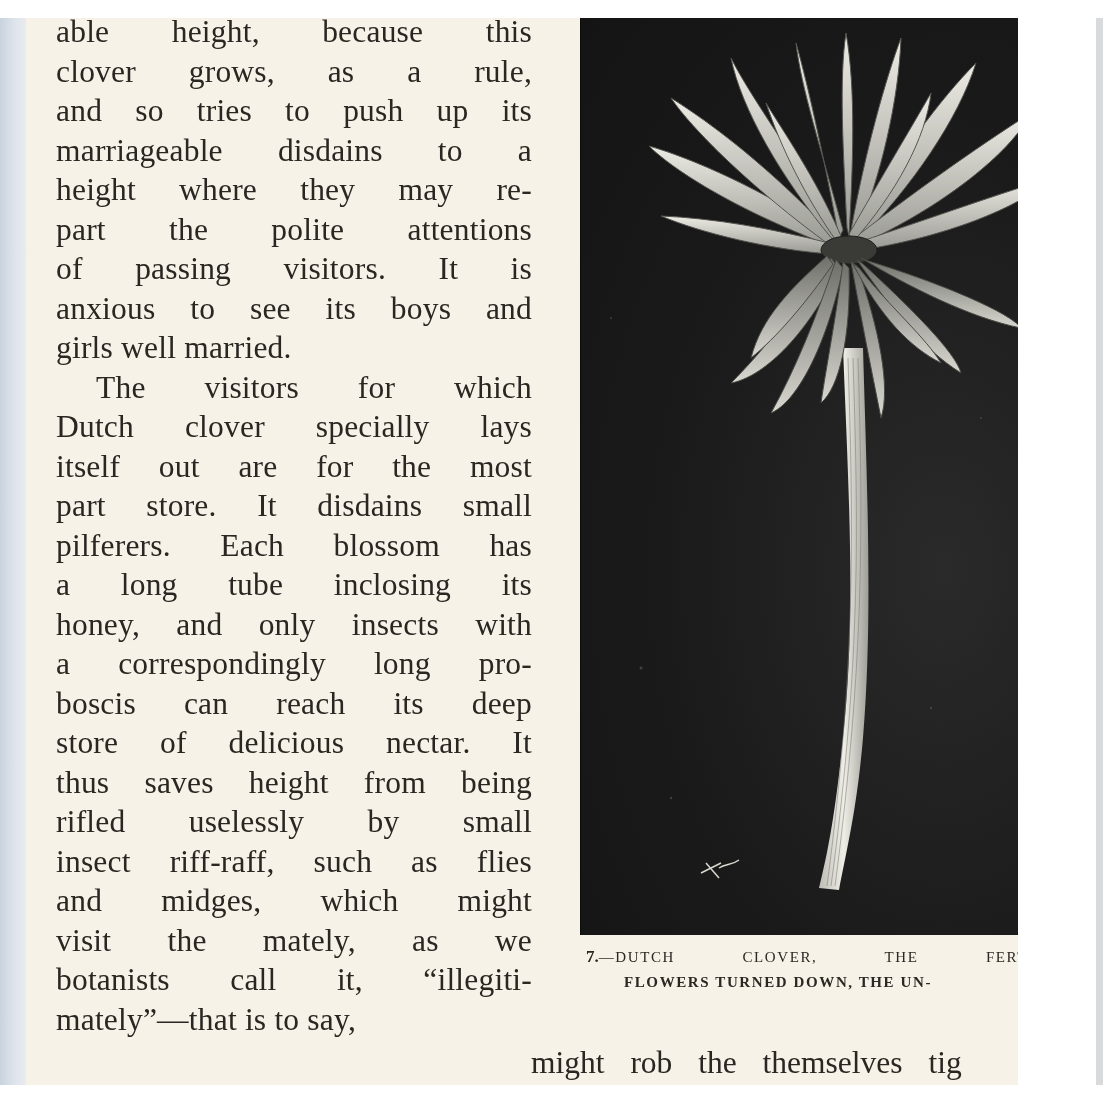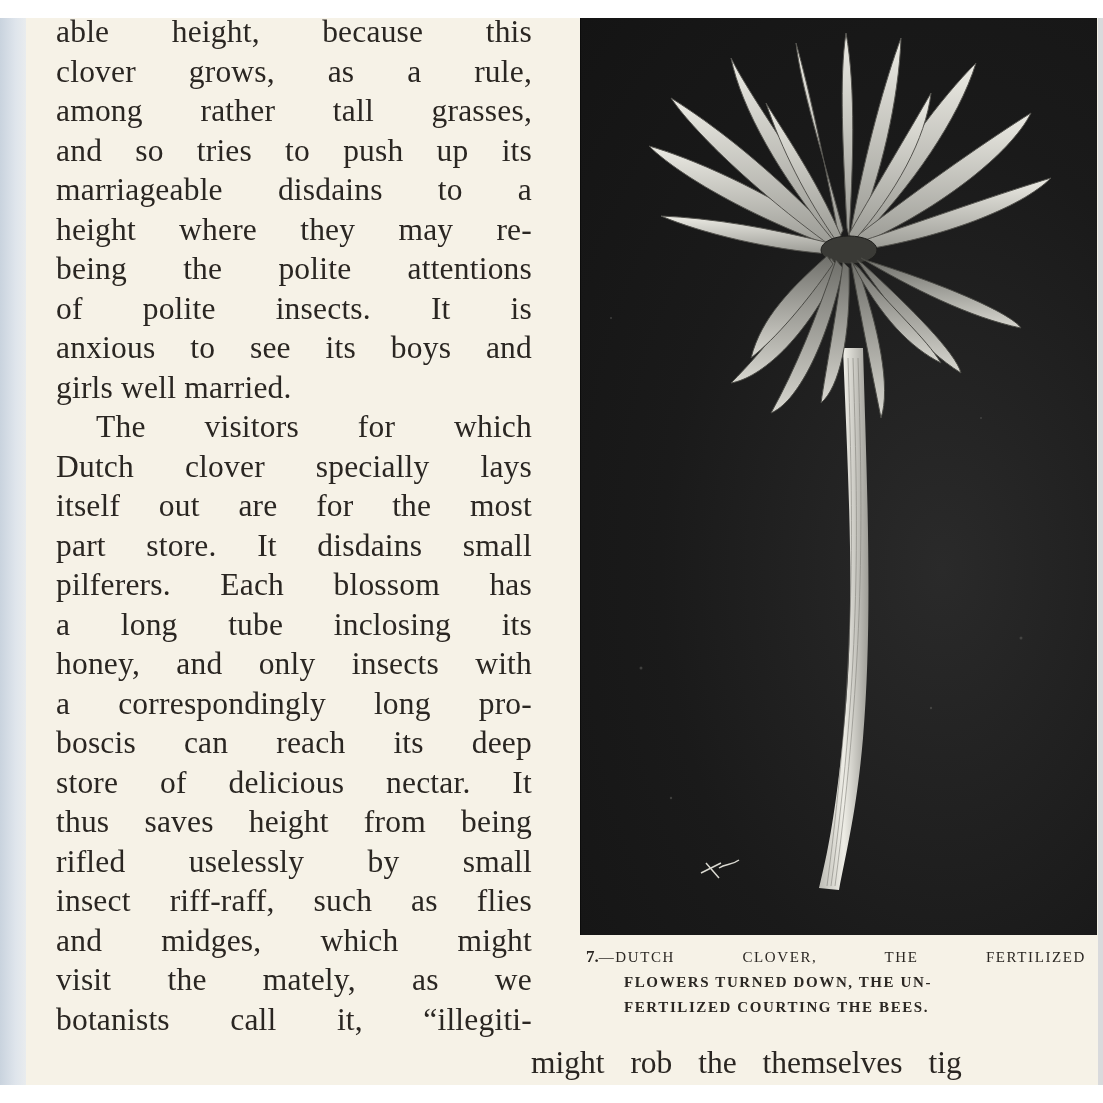--- a/index.html
+++ b/index.html
@@ -6,21 +6,21 @@
   body {
     width: 1103px; height: 1103px; position: relative; overflow: hidden;
     background: #ffffff;
     font-family: "Liberation Serif", "DejaVu Serif", serif;
   }
   .scan-edge {
     position: absolute; left: 0; top: 18px; width: 26px; height: 1067px;
     background: linear-gradient(90deg, #c9d3de 0%, #dfe5ec 60%, #e9ecee 100%);
   }
   .page {
-    position: absolute; left: 26px; top: 18px; width: 1072px; height: 1067px;
+    position: absolute; left: 26px; top: 18px; width: 992px; height: 1067px;
     background: #f6f2e7;
     overflow: hidden;
   }
   .right-edge {
     position: absolute; left: 1096px; top: 18px; width: 7px; height: 1067px;
     background: #d9dadc;
   }
   .text-col {
     position: absolute; left: 30px; top: 0px; width: 476px;
     color: #2a2622; font-size: 31.5px; line-height: 39.5px;
@@ -58,44 +58,44 @@
 <body>
 
 <div class="scan-edge"></div>
 <div class="right-edge"></div>
 
 <div class="page">
 
   <div class="text-col">
     <span class="line cut-top">able height, because this</span>
     <span class="line">clover grows, as a rule,</span>
-    <span class="line">among rather tall grasses,</span>
     <span class="line">and so tries to push up its</span>
     <span class="line">marriageable disdains to a</span>
     <span class="line">height where they may re-</span>
-    <span class="line">being the polite attentions</span>
-    <span class="line">of polite insects. It is</span>
+    <span class="line">part the polite attentions</span>
+    <span class="line">of passing visitors. It is</span>
     <span class="line">anxious to see its boys and</span>
     <span class="line last">girls well married.</span>
     <span class="line indent">The visitors for which</span>
     <span class="line">Dutch clover specially lays</span>
     <span class="line">itself out are for the most</span>
     <span class="line">part store. It disdains small</span>
     <span class="line">pilferers. Each blossom has</span>
     <span class="line">a long tube inclosing its</span>
     <span class="line">honey, and only insects with</span>
     <span class="line">a correspondingly long pro-</span>
     <span class="line">boscis can reach its deep</span>
     <span class="line">store of delicious nectar. It</span>
     <span class="line">thus saves height from being</span>
     <span class="line">rifled uselessly by small</span>
     <span class="line">insect riff-raff, such as flies</span>
     <span class="line">and midges, which might</span>
     <span class="line">visit the mately, as we</span>
     <span class="line">botanists call it, “illegiti-</span>
+    <span class="line last">mately”—that is to say,</span>
   </div>
 
   <div class="plate">
     <svg width="516" height="917" viewBox="0 0 516 917">
       <defs>
         <linearGradient id="petal" x1="0" y1="0" x2="0" y2="1">
           <stop offset="0" stop-color="#ecebe4"></stop>
           <stop offset="1" stop-color="#9a9a94"></stop>
         </linearGradient>
         <linearGradient id="petalDown" x1="0" y1="0" x2="0" y2="1">
@@ -155,17 +155,16 @@
           <circle cx="350" cy="690" r="1.2"></circle>
         <circle cx="400" cy="400" r="1"></circle>
           <circle cx="30" cy="300" r="1"></circle>
       </g>
     </svg>
   </div>
 
   <div class="caption">
     <span class="cline first"><span class="num">7.</span><span>—Dutch clover, the fertilized</span></span>
     <span class="cline sub">flowers turned down, the un-</span>
-    <span class="cline sub">fertilized courting the bees.</span>
   </div>
 
   <div class="bottom-line">might rob the themselves tig</div>
 </div>
 
 </body></html>

